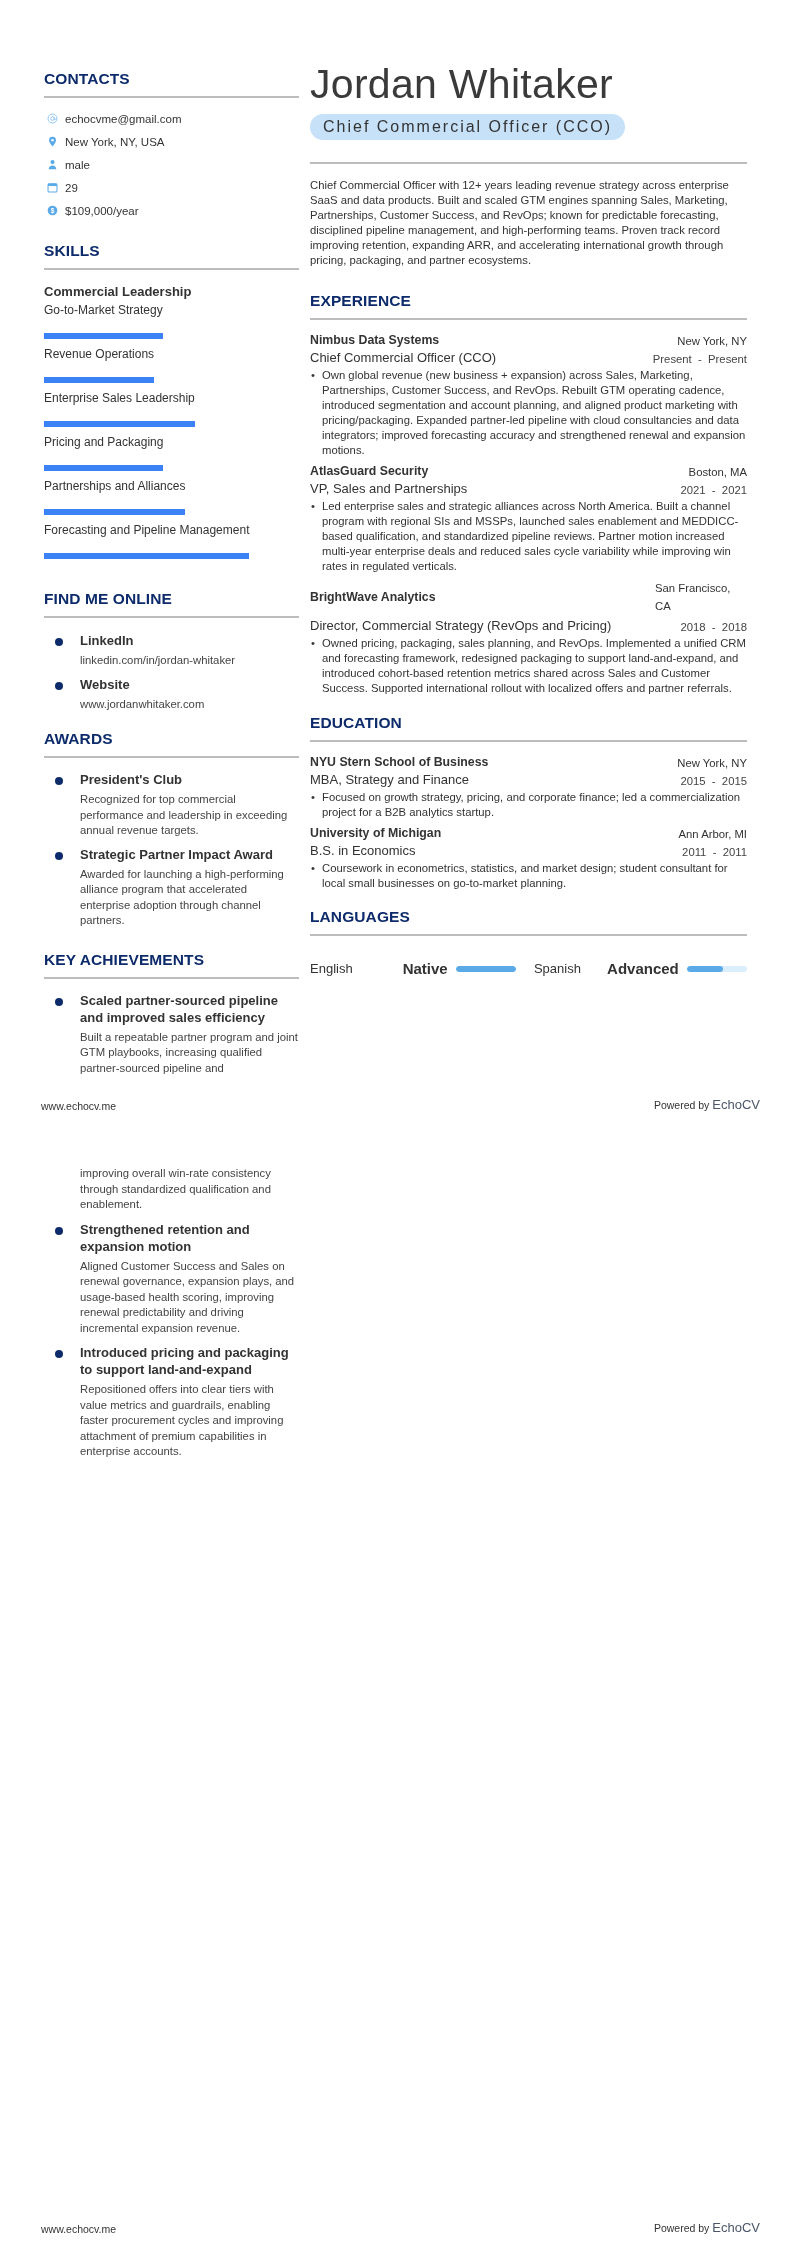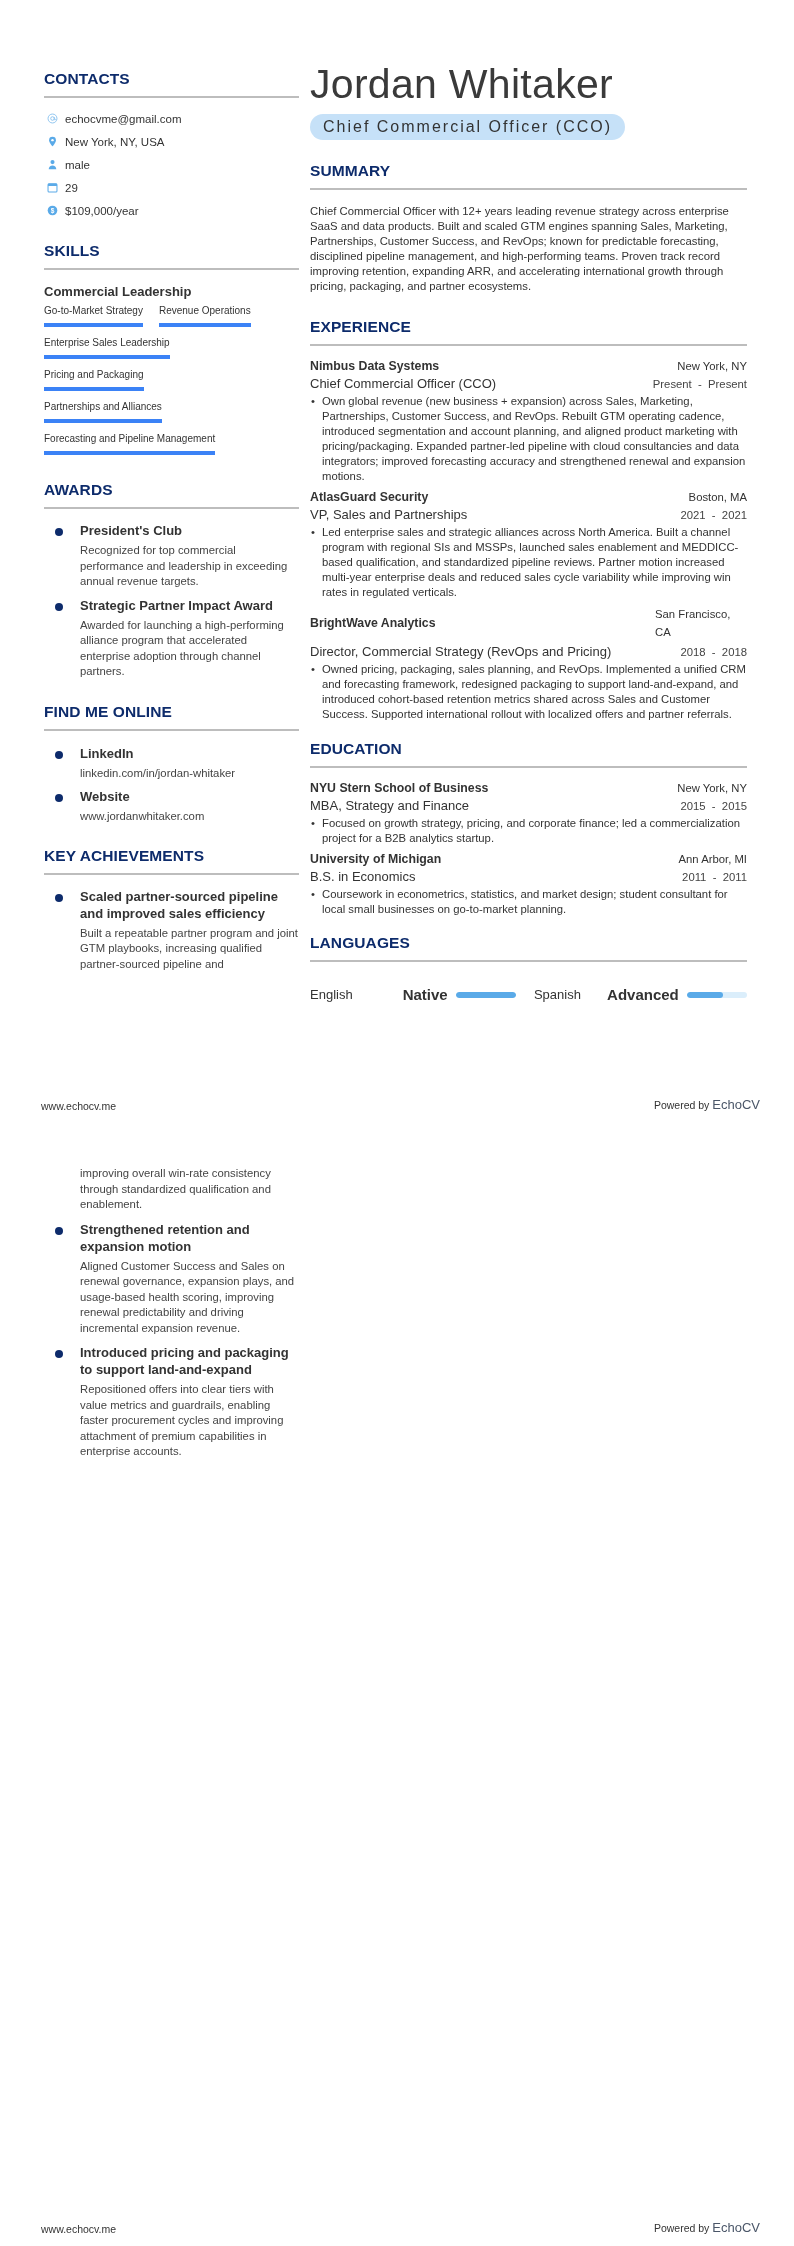--- a/index.html
+++ b/index.html
@@ -13,36 +13,36 @@
 
   .sec-title { font-family: "Liberation Sans", sans-serif; font-weight: 700; color: #0d2b6b; font-size: 15.5px; letter-spacing: 0.1px; }
   .sec-rule { height: 2px; background: #bdbdbd; margin-top: 8px; }
 
   .contact { display: flex; align-items: center; font-size: 11.5px; color: #333; height: 23px; }
   .contact .ic { width: 12px; height: 12px; margin-right: 7px; margin-left: 2px; display: inline-flex; align-items: center; justify-content: center; }
   .contact svg { width: 11px; height: 11px; }
 
   .skill-group { font-weight: 700; font-size: 13px; color: #333; margin-top: 14px; }
   .skills-wrap { display: flex; flex-wrap: wrap; margin-top: 4px; }
-  .skill { font-size: 10px; color: #333; padding-bottom: 5px; border-bottom: 4px solid #3b82f6; margin-right: 16px; margin-bottom: 8px; line-height: 15px; }
+  .skill { font-size: 12px; color: #333; padding-bottom: 15px; border-bottom: 6px solid #3b82f6; margin-right: 16px; margin-bottom: 8px; line-height: 15px; }
 
   .cert-title { font-weight: 700; font-size: 13px; color: #333; line-height: 17px; }
   .cert-org { font-size: 11.3px; color: #444; margin-top: 4px; margin-bottom: 8px; }
 
   .bl-item { position: relative; padding-left: 36px; }
   .bl-dot { position: absolute; left: 11px; top: 6px; width: 8px; height: 8px; border-radius: 50%; background: #0d2b6b; }
   .bl-title { font-weight: 700; font-size: 13px; color: #333; line-height: 17px; }
   .bl-desc { font-size: 11.3px; color: #444; line-height: 15.5px; margin-top: 4px; }
 
   .name { font-size: 41px; color: #3a3a3a; font-weight: 400; letter-spacing: 0.3px; line-height: 48px; }
   .role-pill { display: inline-block; background: #c6e1f8; border-radius: 16px; padding: 4px 13px; font-size: 16px; letter-spacing: 2px; color: #333; margin-top: 6px; }
 
   .summary { font-size: 11.3px; color: #333; line-height: 15px; margin-top: 14px; }
 
-  .job-head { display: flex; justify-content: space-between; align-items: center; }
+  .job-head { display: flex; justify-content: space-between; align-items: flex-end; }
   .job-company { font-weight: 700; font-size: 12.3px; color: #333; }
   .job-loc { font-size: 11.3px; color: #333; text-align: left; }
   .job-role { font-size: 13px; color: #333; }
   .job-dates { font-size: 11.3px; color: #444; }
   .job-bullets { list-style: none; margin-top: 3px; }
   .job-bullets li { position: relative; padding-left: 12px; font-size: 11.3px; color: #333; line-height: 15px; }
   .job-bullets li::before { content: "•"; position: absolute; left: 1px; top: 0; }
 
   .lang-row { display: flex; align-items: center; margin-top: 24px; }
   .lang-name { font-size: 13px; color: #333; width: 100px; }
@@ -125,50 +125,50 @@
         <div style="width:100%;height:0;"></div>
         <span class="skill">Pricing and Packaging</span>
         <div style="width:100%;height:0;"></div>
         <span class="skill">Partnerships and Alliances</span>
         <div style="width:100%;height:0;"></div>
         <span class="skill">Forecasting and Pipeline Management</span>
       </div>
     </div>
 
 
+    <div style="margin-top:23px;">
+      <div class="sec-title">FIND ME ONLINE</div>
+      <div class="sec-rule"></div>
+      <div style="margin-top:14px;">
+        <div class="bl-item">
+          <span class="bl-dot"></span>
+          <div class="bl-title">LinkedIn</div>
+          <div class="bl-desc">linkedin.com/in/jordan-whitaker</div>
+        </div>
+        <div class="bl-item" style="margin-top:7px;">
+          <span class="bl-dot"></span>
+          <div class="bl-title">Website</div>
+          <div class="bl-desc">www.jordanwhitaker.com</div>
+        </div>
+      </div>
+    </div>
+
     <div style="margin-top:18px;">
       <div class="sec-title">AWARDS</div>
       <div class="sec-rule"></div>
       <div style="margin-top:13px;">
         <div class="bl-item">
           <span class="bl-dot"></span>
           <div class="bl-title">President's Club</div>
           <div class="bl-desc">Recognized for top commercial performance and leadership in exceeding annual revenue targets.</div>
         </div>
         <div class="bl-item" style="margin-top:7px;">
           <span class="bl-dot"></span>
           <div class="bl-title">Strategic Partner Impact Award</div>
           <div class="bl-desc">Awarded for launching a high-performing alliance program that accelerated enterprise adoption through channel partners.</div>
-        </div>
-      </div>
-    </div>
-
-    <div style="margin-top:23px;">
-      <div class="sec-title">FIND ME ONLINE</div>
-      <div class="sec-rule"></div>
-      <div style="margin-top:14px;">
-        <div class="bl-item">
-          <span class="bl-dot"></span>
-          <div class="bl-title">LinkedIn</div>
-          <div class="bl-desc">linkedin.com/in/jordan-whitaker</div>
-        </div>
-        <div class="bl-item" style="margin-top:7px;">
-          <span class="bl-dot"></span>
-          <div class="bl-title">Website</div>
-          <div class="bl-desc">www.jordanwhitaker.com</div>
         </div>
       </div>
     </div>
 
     <div style="margin-top:22px;">
       <div class="sec-title">KEY ACHIEVEMENTS</div>
       <div class="sec-rule"></div>
       <div style="margin-top:13px;">
         <div class="bl-item">
           <span class="bl-dot"></span>
@@ -178,21 +178,20 @@
       </div>
     </div>
   </div>
 
   <div class="right" style="top:60px;">
     <div class="name">Jordan Whitaker</div>
     <div class="role-pill">Chief Commercial Officer (CCO)</div>
 
     
     <div style="margin-top:22px;">
-      <div class="sec-title">SUMMARY</div>
       <div class="sec-rule"></div>
       <div class="summary">Chief Commercial Officer with 12+ years leading revenue strategy across enterprise SaaS and data products. Built and scaled GTM engines spanning Sales, Marketing, Partnerships, Customer Success, and RevOps; known for predictable forecasting, disciplined pipeline management, and high-performing teams. Proven track record improving retention, expanding ARR, and accelerating international growth through pricing, packaging, and partner ecosystems.</div>
     </div>
 
     
     <div style="margin-top:24px;">
       <div class="sec-title">EXPERIENCE</div>
       <div class="sec-rule"></div>
 
       <div style="margin-top:13px;">

